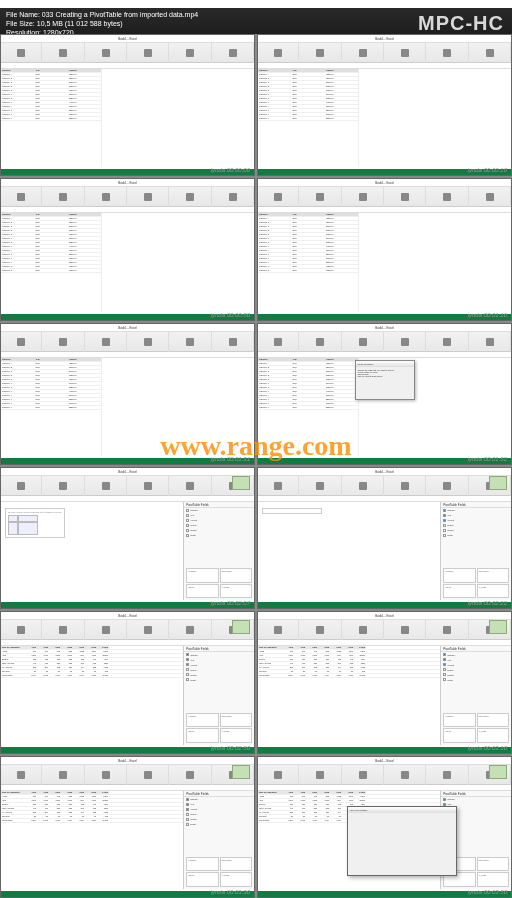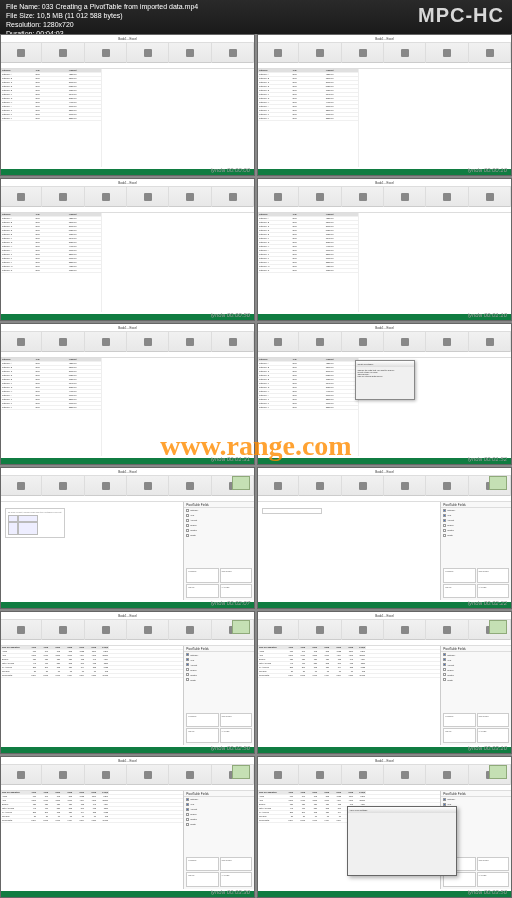--- a/index.html
+++ b/index.html
@@ -8,21 +8,21 @@
     height: 898px;
     background: #fff;
     font-family: Arial, sans-serif;
     font-size: 7px;
     color: #fff;
     position: relative;
     overflow: hidden;
   }
   .header {
     position: absolute;
-    top: 0; left: 0; right: 0;
+    top: 8px; left: 0; right: 0;
     height: 34px;
     background: linear-gradient(#2a2a2a, #1a1a1a);
     padding: 2px 6px;
   }
   .header .meta-line { font-size: 7px; line-height: 9px; color: #fff; }
   .logo {
     position: absolute;
     top: 4px; right: 8px;
     font-size: 20px;
     font-weight: bold;

